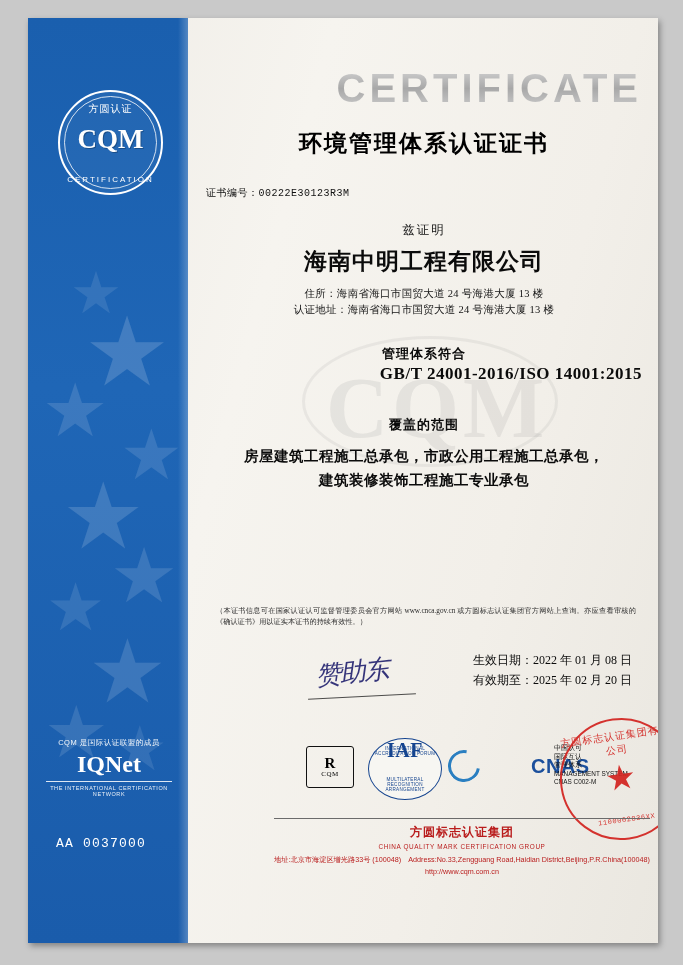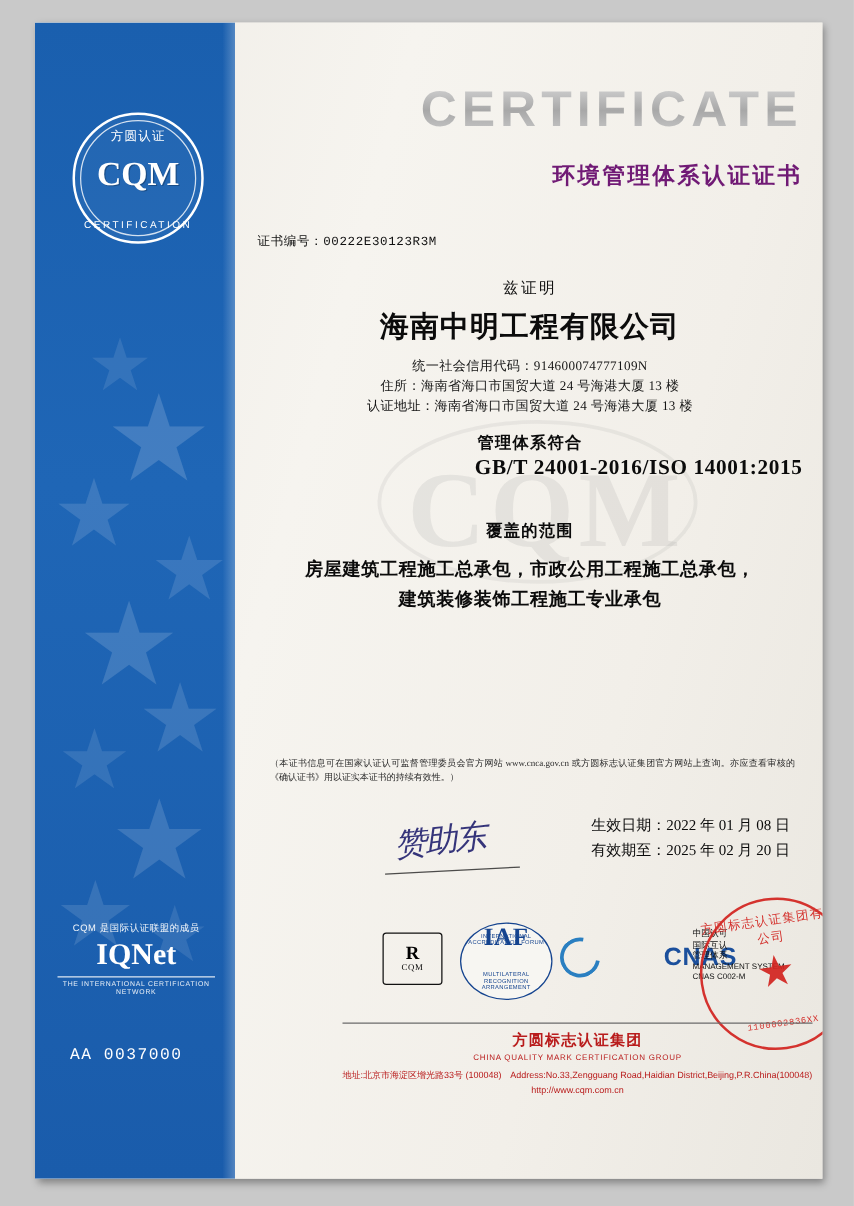--- a/index.html
+++ b/index.html
@@ -201,26 +201,26 @@
     color: #b9b9b9;
     background: linear-gradient(180deg, #d7d7d7 0%, #a8a8a8 50%, #cfcfcf 100%);
     -webkit-background-clip: text;
     background-clip: text;
     color: transparent;
   }
   .title-cn {
     position: absolute;
     top: 110px;
     left: 0; right: 0;
-    text-align: right;
-    font-family: "Liberation Serif", serif;
-    font-weight: bold;
-    font-size: 18px;
+    text-align: center;
+    font-family: "Liberation Serif", serif;
+    font-weight: bold;
+    font-size: 23px;
     letter-spacing: 2px;
-    color: #701a75;
+    color: #000000;
   }
   .cert-no {
     position: absolute;
     top: 168px;
     left: 0; right: 0;
     text-align: left;
     font-family: Liberation Mono, monospace;
     font-size: 10px;
     color: #111111;
     letter-spacing: 0.5px;
@@ -561,21 +561,20 @@
         <div class="title-cn">环境管理体系认证证书</div>
 
         <div class="cert-no">
           <span>证书编号：</span><span>00222E30123R3M</span>
         </div>
 
         <div class="hereby">兹证明</div>
         <div class="company">海南中明工程有限公司</div>
 
         <div class="info-block">
-          <div>统一社会信用代码：914600074777109N</div>
           <div>住所：海南省海口市国贸大道 24 号海港大厦 13 楼</div>
           <div>认证地址：海南省海口市国贸大道 24 号海港大厦 13 楼</div>
         </div>
 
         <div class="std-label">管理体系符合</div>
         <div class="std-value">GB/T 24001-2016/ISO 14001:2015</div>
 
         <div class="scope-label">覆盖的范围</div>
         <div class="scope-text">
           <div>房屋建筑工程施工总承包，市政公用工程施工总承包，</div>

